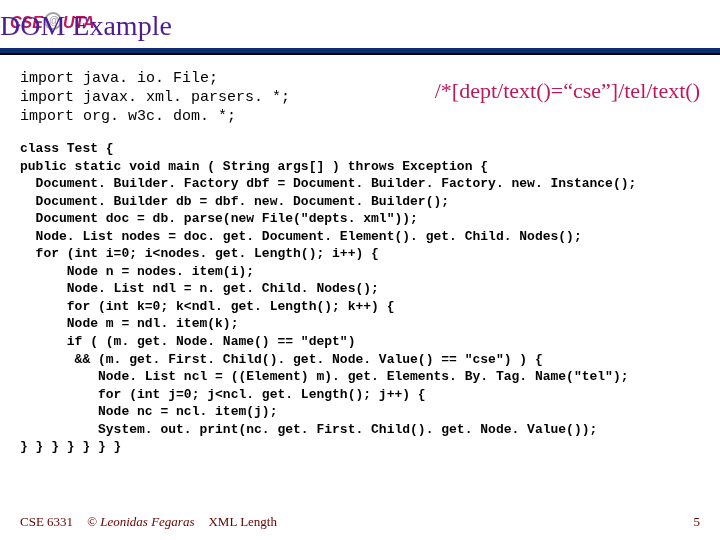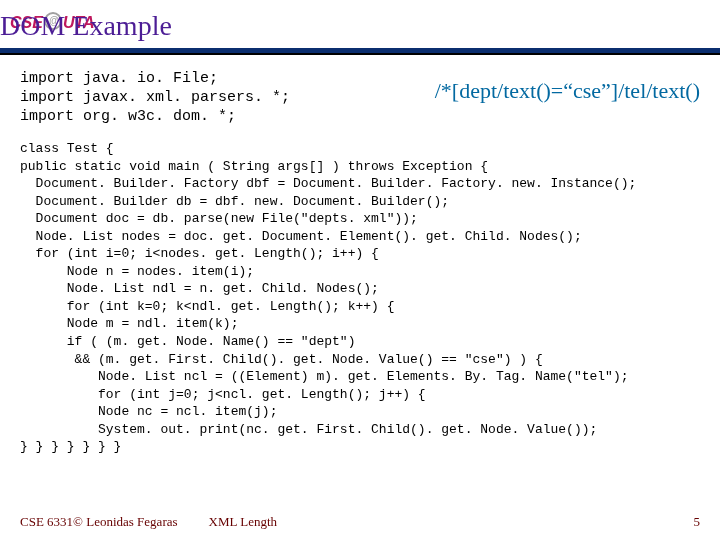--- a/index.html
+++ b/index.html
@@ -6,25 +6,25 @@
   html, body { width: 720px; height: 540px; background: #fff; font-family: "Times New Roman", Times, serif; color: #000; }
   .slide { width: 720px; height: 540px; position: relative; }
   .logo { position: absolute; top: 10px; left: 10px; display: flex; align-items: baseline; }
   .logo .cse, .logo .uta { font-family: Arial, Helvetica, sans-serif; font-weight: 700; font-style: italic; font-size: 16px; color: #be185d; }
   .logo .at { display: inline-block; width: 18px; height: 18px; border: 2px solid #a0a0a0; border-radius: 50%; margin: 0 1px; position: relative; top: 2px; }
   .logo .at::after { content: "@"; color: #a0a0a0; font-family: Arial, sans-serif; font-size: 10px; position: absolute; top: 1px; left: 3px; }
   .title { position: absolute; top: 10px; left: 0; width: 100%; text-align: left; font-size: 28px; color: #4c1d95; }
   .rule { position: absolute; top: 48px; left: 0; width: 100%; height: 5px; background: #0b2e6f; }
   .rule::after { content: ""; display: block; position: absolute; bottom: -2px; left: 0; width: 100%; height: 2px; background: #000; }
   .imports { position: absolute; top: 70px; left: 20px; font-family: "Courier New", monospace; font-size: 15px; white-space: pre; line-height: 1.25; }
-  .xpath { position: absolute; top: 78px; right: 20px; font-family: "Times New Roman", Times, serif; font-size: 22px; color: #0369a1; }
-  .code { position: absolute; top: 140px; left: 20px; font-family: "Courier New", monospace; font-size: 13px; white-space: pre; line-height: 1.35; }
+  .xpath { position: absolute; top: 78px; right: 20px; font-family: "Times New Roman", Times, serif; font-size: 22px; color: #be185d; }
+  .code { position: absolute; top: 140px; left: 20px; font-family: "Courier New", monospace; font-size: 13px; white-space: pre; line-height: 1.35; font-weight: bold; }
   .footer { position: absolute; bottom: 10px; left: 20px; right: 20px; font-size: 13px; color: #660000; display: flex; align-items: baseline; }
-  .footer .course { }
-  .footer .author { margin-right: 31px; }
+  .footer .course { margin-right: 14px; }
+  .footer .author { margin-right: 14px; font-style: italic; }
   .footer .pagenum { margin-left: auto; color: #660000; }
 </style>
 </head>
 <body>
 
 <div class="slide">
 
   <div class="logo">
     <span class="cse">CSE</span>
     <span class="at"></span>

